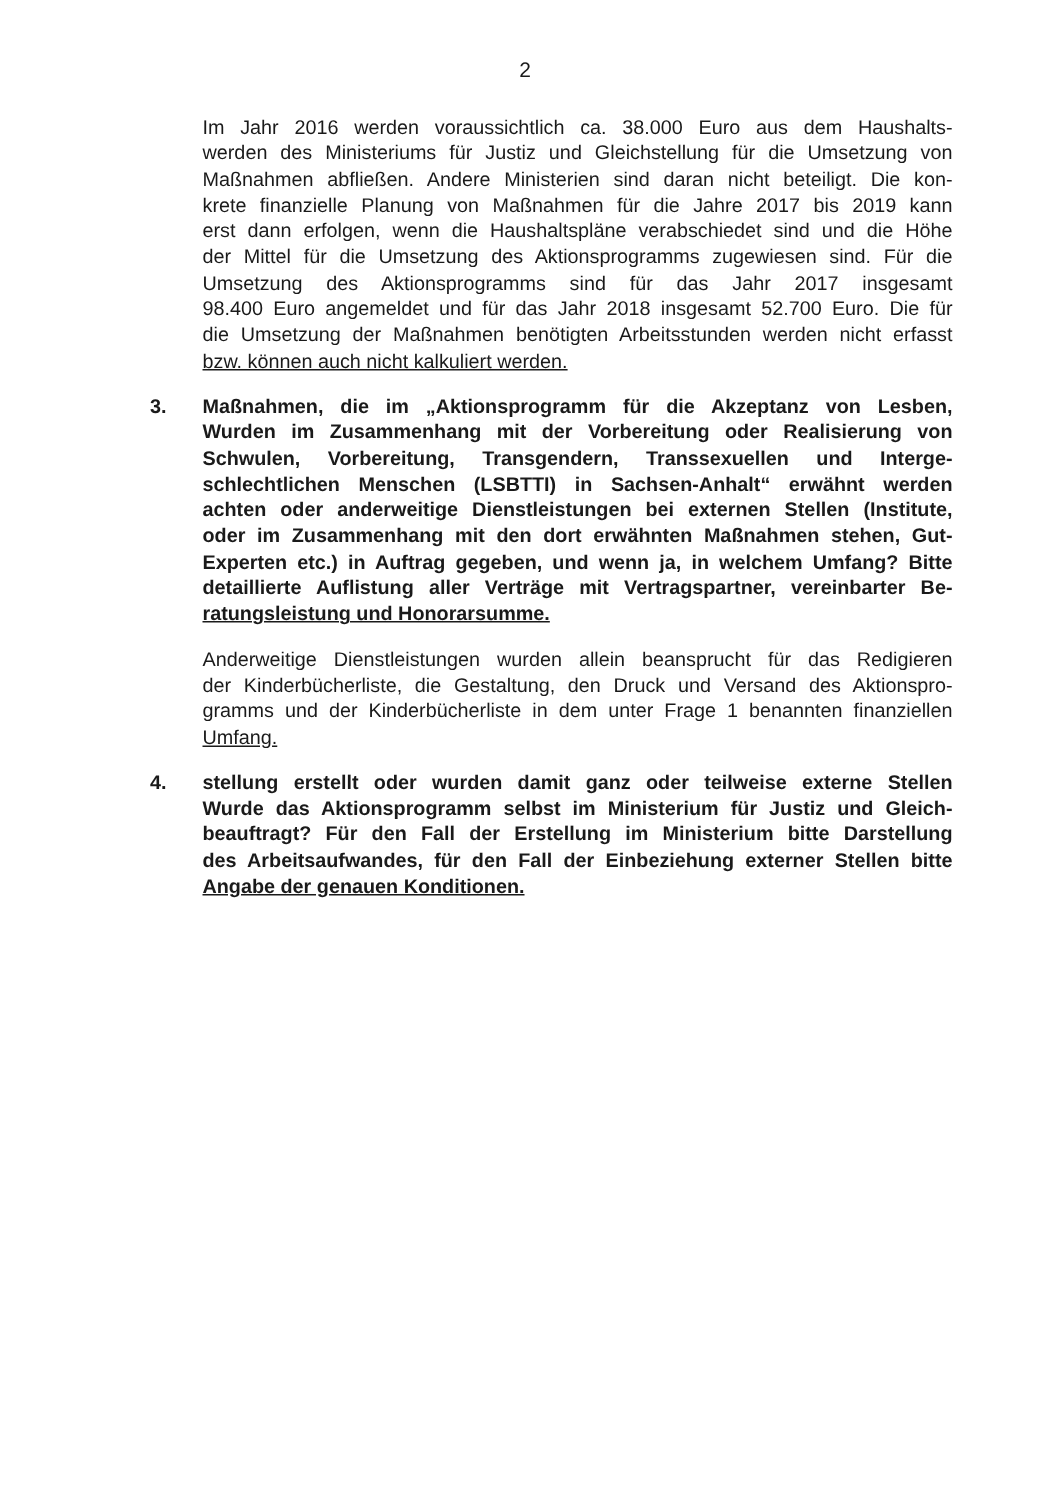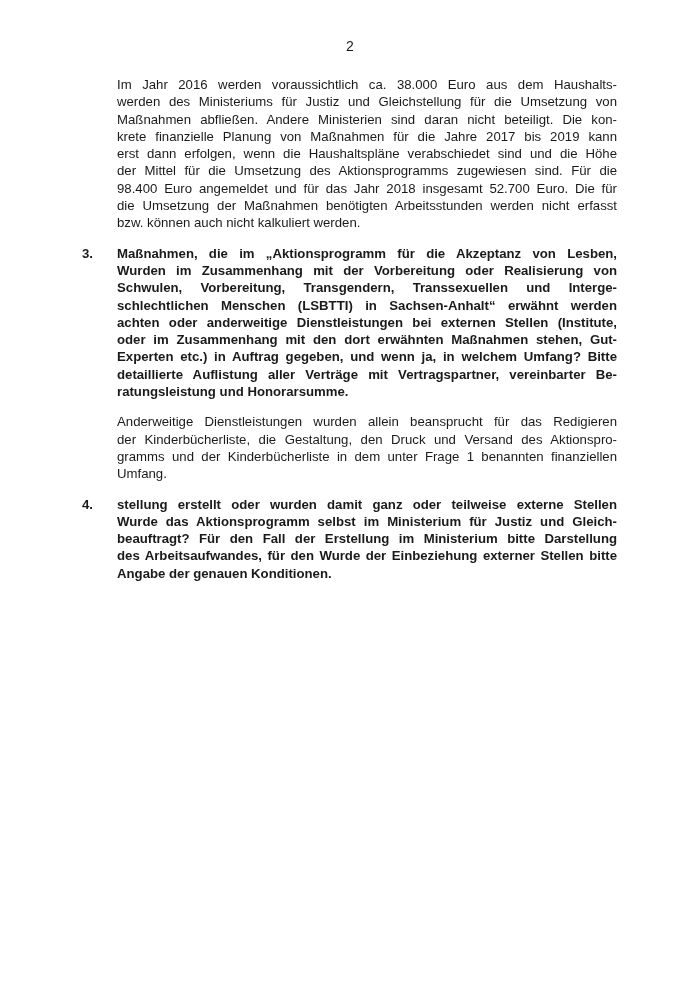--- a/index.html
+++ b/index.html
@@ -24,21 +24,21 @@
     top: 38px;
     left: 0;
     width: 700px;
     text-align: center;
     font-size: 14px;
     line-height: 17px;
   }
   .content {
     position: absolute;
     top: 76px;
-    left: 117px;
+    left: 135px;
     width: 500px;
   }
   .para {
     position: relative;
     margin: 0 0 13px 0;
   }
   .para.question {
     font-weight: bold;
   }
   .num {
@@ -52,35 +52,37 @@
   .line {
     font-size: 13.2px;
     line-height: 17.3px;
     white-space: normal;
     text-align: justify;
     text-align-last: justify;
   }
   .line.last {
     text-align: right;
     text-align-last: left;
+    text-decoration: underline;
   }
 </style>
 </head>
 <body>
 
 <div class="page">
   <div class="page-number">2</div>
   <div class="content" id="content">
       <div class="para answer">
         <div class="line">Im Jahr 2016 werden voraussichtlich ca. 38.000 Euro aus dem Haushalts-</div>
         <div class="line">werden des Ministeriums für Justiz und Gleichstellung für die Umsetzung von</div>
         <div class="line">Maßnahmen abfließen. Andere Ministerien sind daran nicht beteiligt. Die kon-</div>
         <div class="line">krete finanzielle Planung von Maßnahmen für die Jahre 2017 bis 2019 kann</div>
         <div class="line">erst dann erfolgen, wenn die Haushaltspläne verabschiedet sind und die Höhe</div>
         <div class="line">der Mittel für die Umsetzung des Aktionsprogramms zugewiesen sind. Für die</div>
+        <div class="line">Umsetzung des Aktionsprogramms sind für das Jahr 2017 insgesamt</div>
         <div class="line">98.400 Euro angemeldet und für das Jahr 2018 insgesamt 52.700 Euro. Die für</div>
         <div class="line">die Umsetzung der Maßnahmen benötigten Arbeitsstunden werden nicht erfasst</div>
         <div class="line last">bzw. können auch nicht kalkuliert werden.</div>
       </div>
       <div class="para question">
         <span class="num">3.</span>
         <div class="line">Maßnahmen, die im „Aktionsprogramm für die Akzeptanz von Lesben,</div>
         <div class="line">Wurden im Zusammenhang mit der Vorbereitung oder Realisierung von</div>
         <div class="line">Schwulen, Vorbereitung, Transgendern, Transsexuellen und Interge-</div>
         <div class="line">schlechtlichen Menschen (LSBTTI) in Sachsen-Anhalt“ erwähnt werden</div>
@@ -94,17 +96,17 @@
         <div class="line">Anderweitige Dienstleistungen wurden allein beansprucht für das Redigieren</div>
         <div class="line">der Kinderbücherliste, die Gestaltung, den Druck und Versand des Aktionspro-</div>
         <div class="line">gramms und der Kinderbücherliste in dem unter Frage 1 benannten finanziellen</div>
         <div class="line last">Umfang.</div>
       </div>
       <div class="para question">
         <span class="num">4.</span>
         <div class="line">stellung erstellt oder wurden damit ganz oder teilweise externe Stellen</div>
         <div class="line">Wurde das Aktionsprogramm selbst im Ministerium für Justiz und Gleich-</div>
         <div class="line">beauftragt? Für den Fall der Erstellung im Ministerium bitte Darstellung</div>
-        <div class="line">des Arbeitsaufwandes, für den Wurde der Einbeziehung externer Stellen bitte</div>
+        <div class="line">des Arbeitsaufwandes, für den Fall der Einbeziehung externer Stellen bitte</div>
         <div class="line last">Angabe der genauen Konditionen.</div>
       </div>
     </div>
 </div>
 
 </body></html>

